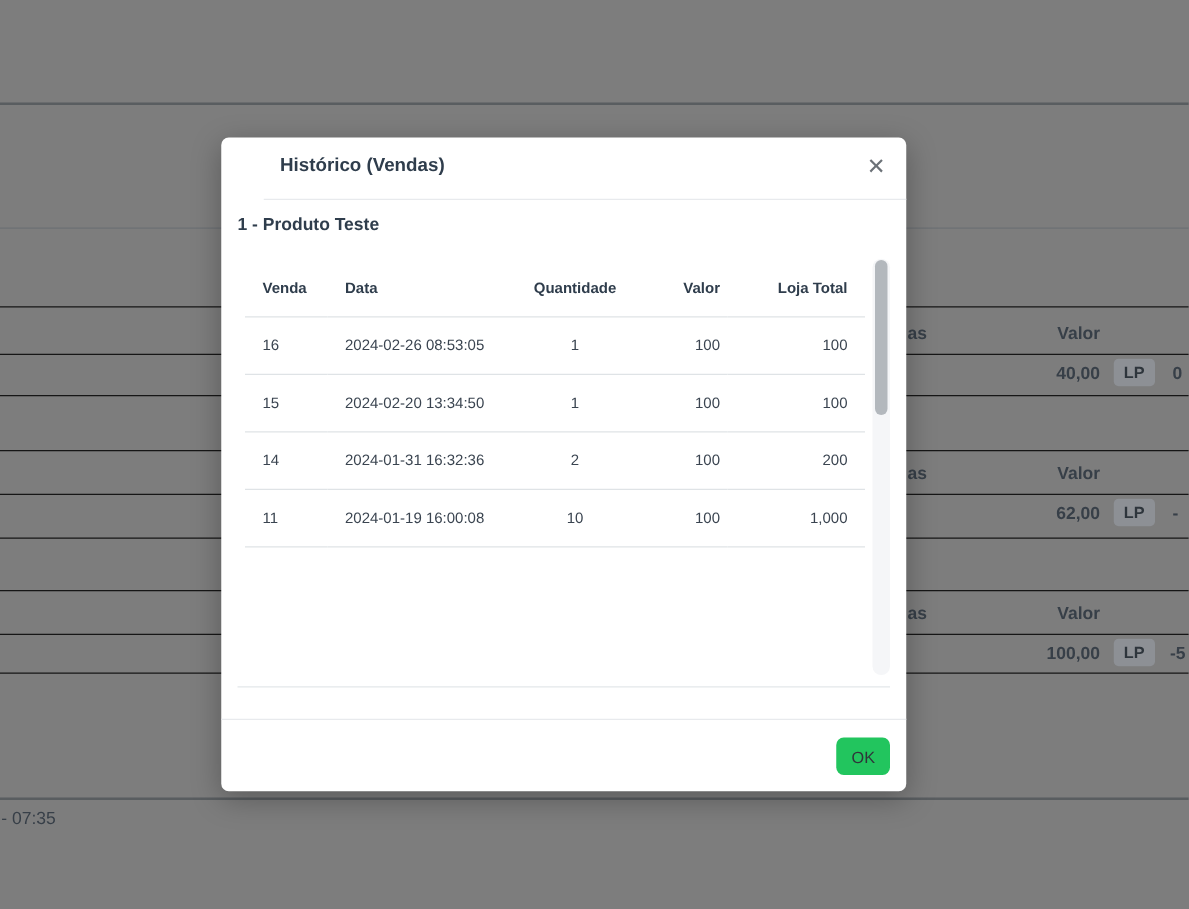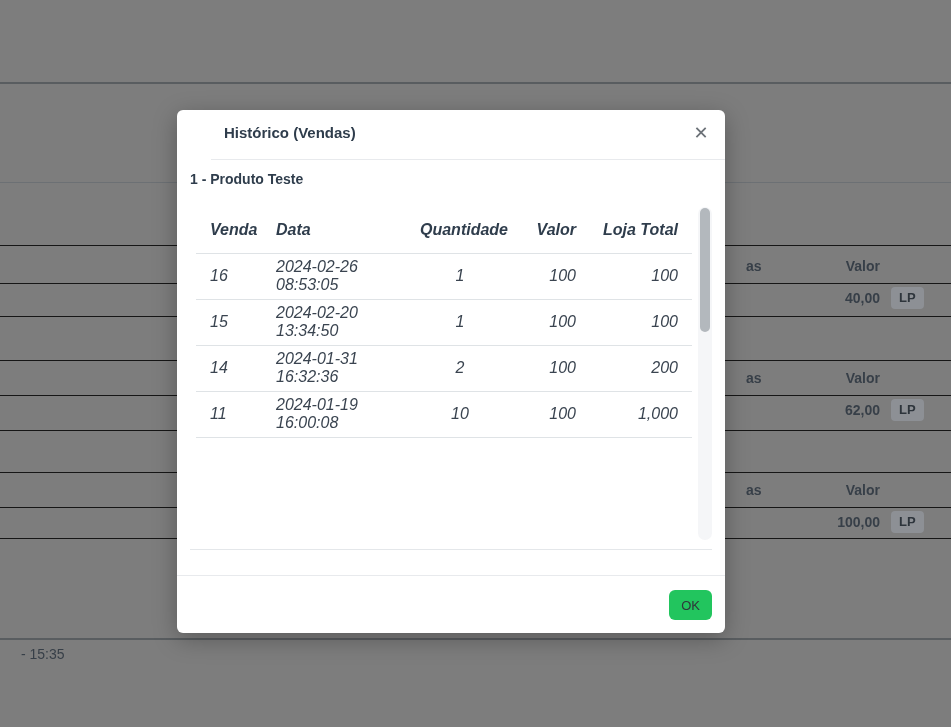--- a/index.html
+++ b/index.html
@@ -12,21 +12,20 @@
   }
 
   
   .bg-line { position:absolute; left:0; right:0; height:1px; background:#161616; }
   .bg-line.soft  { background:#6c7074; }
   .bg-line.frame { background:#595d60; height:2px; }
 
   .bg-text {
     position:absolute; font-size:14px; color:#373f48; line-height:16px;
     white-space:nowrap;
-    padding-left:20px;
   }
   .bg-text.bold { font-weight:bold; }
   .bg-text.right { text-align:right; }
   .bg-badge {
     position:absolute; background:#8d9095; color:#2e353c;
     font-size:13px; font-weight:bold; border-radius:4px;
     padding:3px 8px; line-height:16px;
   }
 
   
@@ -59,22 +58,21 @@
     position:absolute; left:19px; top:97px; width:496px; height:341px;
     overflow:hidden;
   }
   .store-label {
     height:27px; padding:5px 0 0 9px;
     font-size:14px; color:#9aa5ad;
     border-bottom:2px solid #272d33;
   }
   table.sales {
     width:100%; border-collapse:collapse; table-layout:fixed;
-    font-size:16px;
-    font-style:italic;
+    font-size:12px;
   }
   table.sales th {
     height:46px; font-weight:bold; color:#2f3d4c;
     border-bottom:1px solid #dfe3e6;
   }
   table.sales td {
     height:46px; color:#3a4450;
     border-bottom:1px solid #dfe3e6;
   }
   table.sales tr.partial td { height:29px; border-bottom:none; }
@@ -131,21 +129,21 @@
   <span class="bg-text bold right" style="right:71px; top:402px">62,00</span>
   <span class="bg-badge" style="left:891px; top:399px">LP</span>
   <span class="bg-text bold" style="left:938px; top:402px">-</span>
 
   <span class="bg-text bold" style="left:726px; top:482px">as</span>
   <span class="bg-text bold right" style="right:71px; top:482px">Valor</span>
   <span class="bg-text bold right" style="right:71px; top:514px">100,00</span>
   <span class="bg-badge" style="left:891px; top:511px">LP</span>
   <span class="bg-text bold" style="left:936px; top:514px">-5</span>
 
-  <span class="bg-text" style="left:1px; top:646px">- 15:35</span>
+  <span class="bg-text" style="left:1px; top:646px">- 07:35</span>
 </div>
 
 <div class="modal">
 
   <div class="m-header">
     <div class="m-title">Histórico (Vendas)</div>
     <button class="m-close">✕</button>
   </div>
 
   <div class="m-subtitle">1 - Produto Teste</div>

